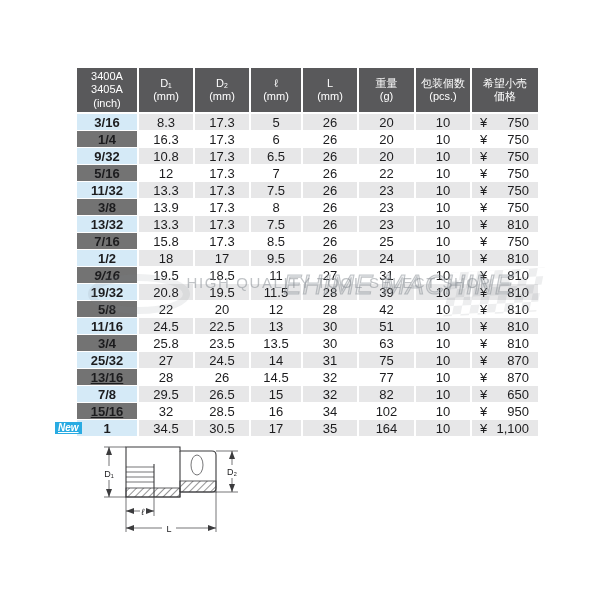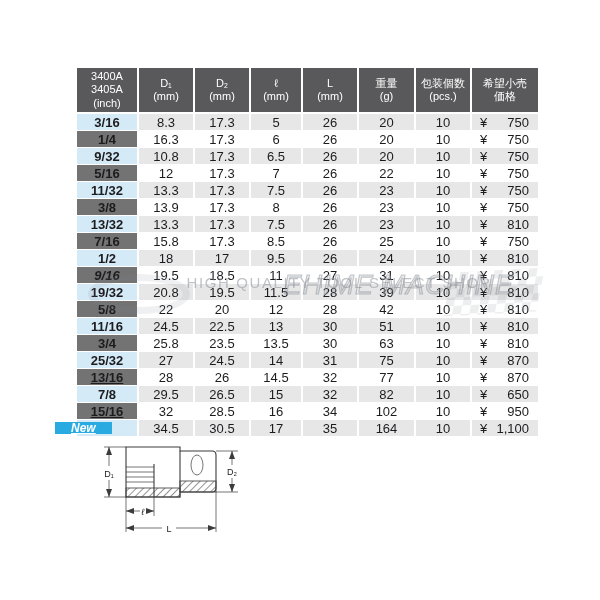--- a/index.html
+++ b/index.html
@@ -38,22 +38,22 @@
   table.spec tbody tr:nth-child(odd) td { background:#e7e7e8; }
   table.spec td.col-inch { font-weight:bold; font-size:13px; background:#737373; }
   table.spec tbody tr:nth-child(odd) td.col-inch { background:#d5eaf7; }
   table.spec td.price {
     text-align:right; padding:0 9px 0 8px;
   }
   table.spec td.price .yen { float:left; }
   .new-badge {
     position:absolute; left:-22px; top:2px;
     background:#29abe2; color:#ffffff;
-    font-size:12px; font-style:italic; font-weight:bold;
-    line-height:12px; padding:0 16px; display:inline-block;text-decoration:underline;
+    font-size:10px; font-style:italic; font-weight:bold;
+    line-height:12px; padding:0 3px; display:inline-block;text-decoration:underline;
   }
 
   
   .watermark {
     position:absolute; left:78px; top:266px; width:462px; height:54px;
     pointer-events:none; z-index:5;
   }
   .wm-ellipse {
     position:absolute; left:10px; top:8px; width:102px; height:40px;
     border:7px solid rgba(125,132,140,0.12); border-radius:50%;

